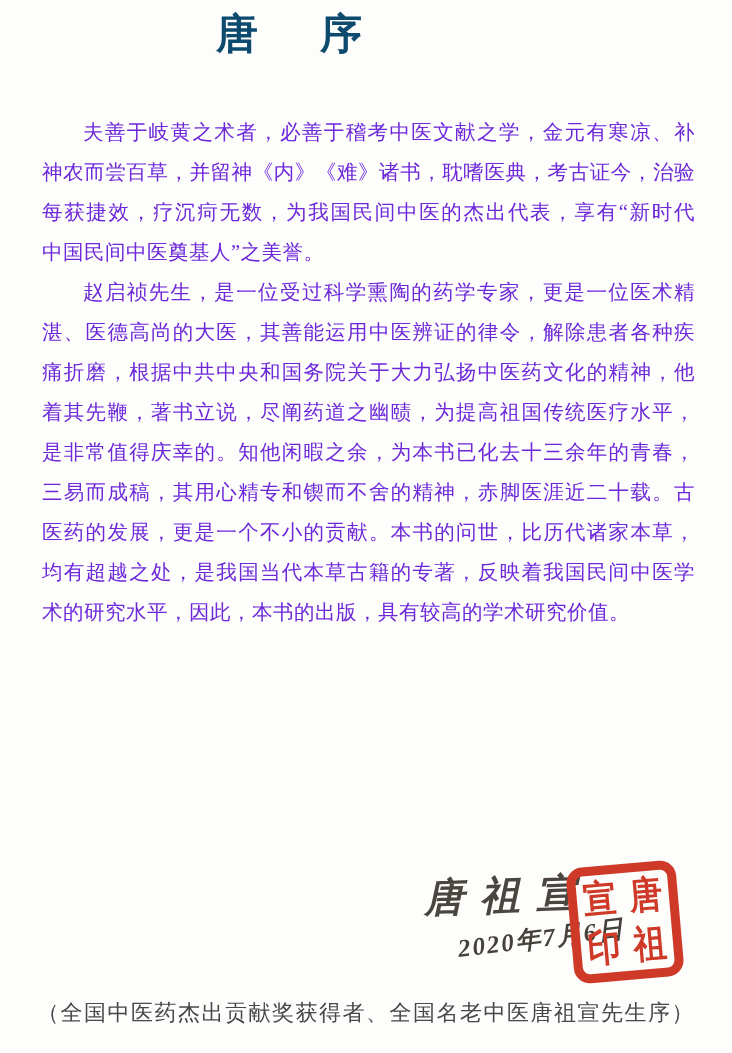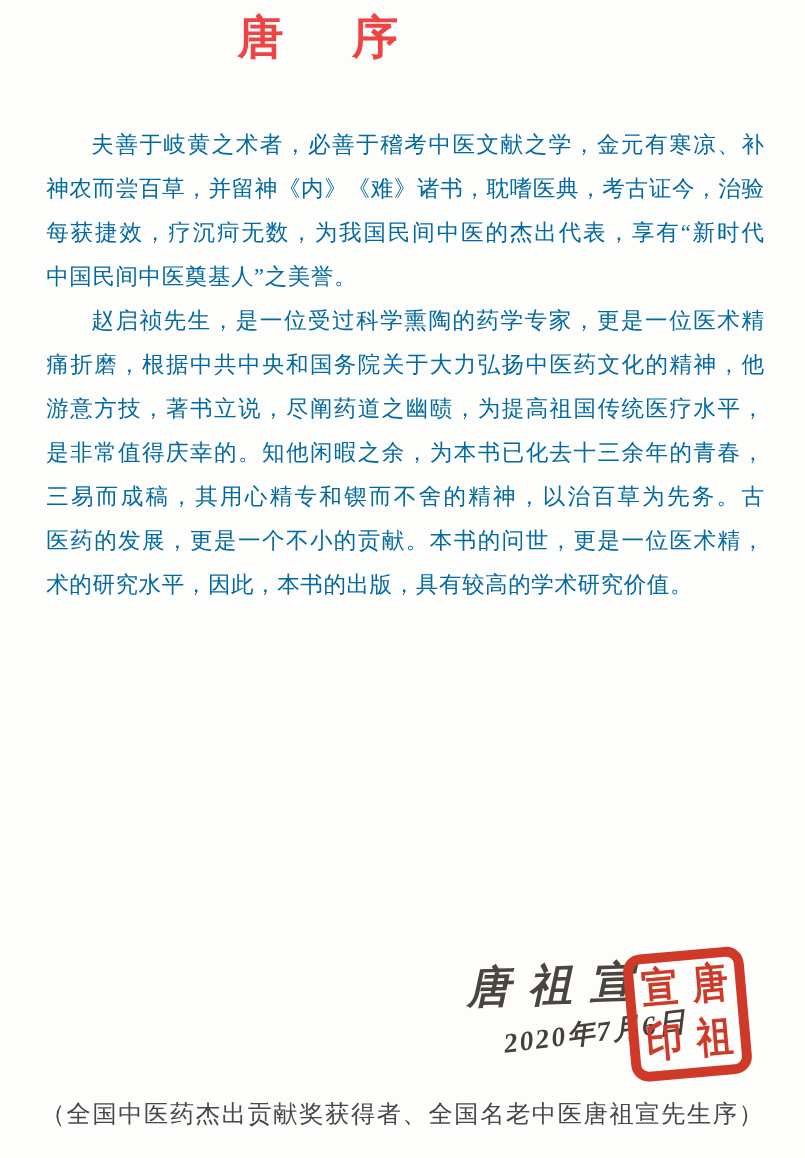--- a/index.html
+++ b/index.html
@@ -16,38 +16,38 @@
   .title {
     position: absolute;
     top: 6px;
     left: 0;
     width: 588px;
     margin: 0;
     text-align: center;
     font-size: 42px;
     font-weight: bold;
     letter-spacing: 10px;
-    color: #ef4444;
+    color: #0c4a6e;
   }
   .body-text {
     position: absolute;
     left: 42px;
     top: 112px;
     width: 653px;
   }
   .para { margin: 0; padding: 0; }
   .line {
     height: 40px;
     line-height: 40px;
     font-size: 20.5px;
     letter-spacing: 0.5px;
     text-align: justify;
     text-align-last: justify;
     overflow: hidden;
-    color: #0369a1;
+    color: #6d28d9;
   }
   .para .line:first-child { text-indent: 2em; }
   .para .line:last-child { text-align: right; text-align-last: left; }
   .sig-name {
     position: absolute;
     left: 424px;
     top: 868px;
     font-size: 40px;
     font-style: italic;
     font-weight: bold;
@@ -110,25 +110,27 @@
 
   <main class="body-text">
     <section class="para">
         <div class="line">夫善于岐黄之术者，必善于稽考中医文献之学，金元有寒凉、补</div>
         <div class="line">神农而尝百草，并留神《内》《难》诸书，耽嗜医典，考古证今，治验</div>
         <div class="line">每获捷效，疗沉疴无数，为我国民间中医的杰出代表，享有“新时代</div>
         <div class="line">中国民间中医奠基人”之美誉。</div>
       </section>
     <section class="para">
         <div class="line">赵启祯先生，是一位受过科学熏陶的药学专家，更是一位医术精</div>
+        <div class="line">湛、医德高尚的大医，其善能运用中医辨证的律令，解除患者各种疾</div>
         <div class="line">痛折磨，根据中共中央和国务院关于大力弘扬中医药文化的精神，他</div>
-        <div class="line">游意方技，著书立说，尽阐药道之幽赜，为提高祖国传统医疗水平，</div>
+        <div class="line">着其先鞭，著书立说，尽阐药道之幽赜，为提高祖国传统医疗水平，</div>
         <div class="line">是非常值得庆幸的。知他闲暇之余，为本书已化去十三余年的青春，</div>
-        <div class="line">三易而成稿，其用心精专和锲而不舍的精神，以治百草为先务。古</div>
-        <div class="line">医药的发展，更是一个不小的贡献。本书的问世，更是一位医术精，</div>
+        <div class="line">三易而成稿，其用心精专和锲而不舍的精神，赤脚医涯近二十载。古</div>
+        <div class="line">医药的发展，更是一个不小的贡献。本书的问世，比历代诸家本草，</div>
+        <div class="line">均有超越之处，是我国当代本草古籍的专著，反映着我国民间中医学</div>
         <div class="line">术的研究水平，因此，本书的出版，具有较高的学术研究价值。</div>
       </section>
   </main>
 
   <div class="sig-name">唐 祖 宣</div>
   <div class="sig-date">2020年7月6日</div>
 
   <div class="seal">
     <span class="seal-char">宣</span>
     <span class="seal-char">唐</span>

